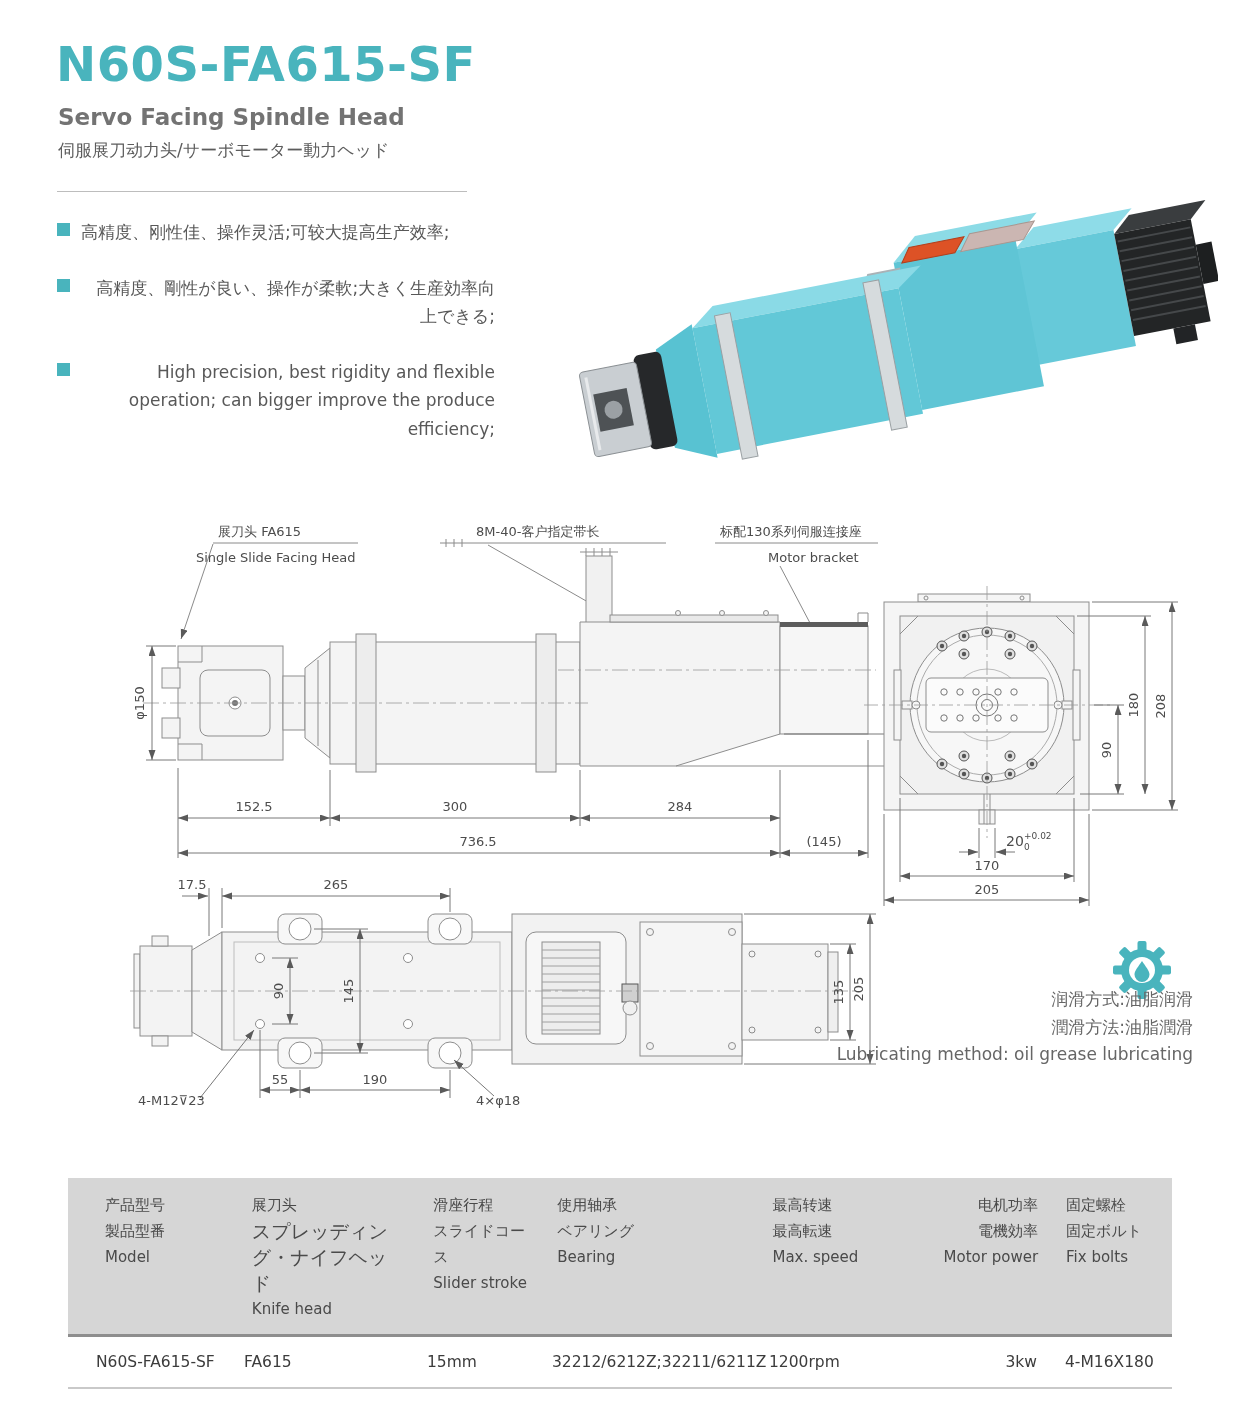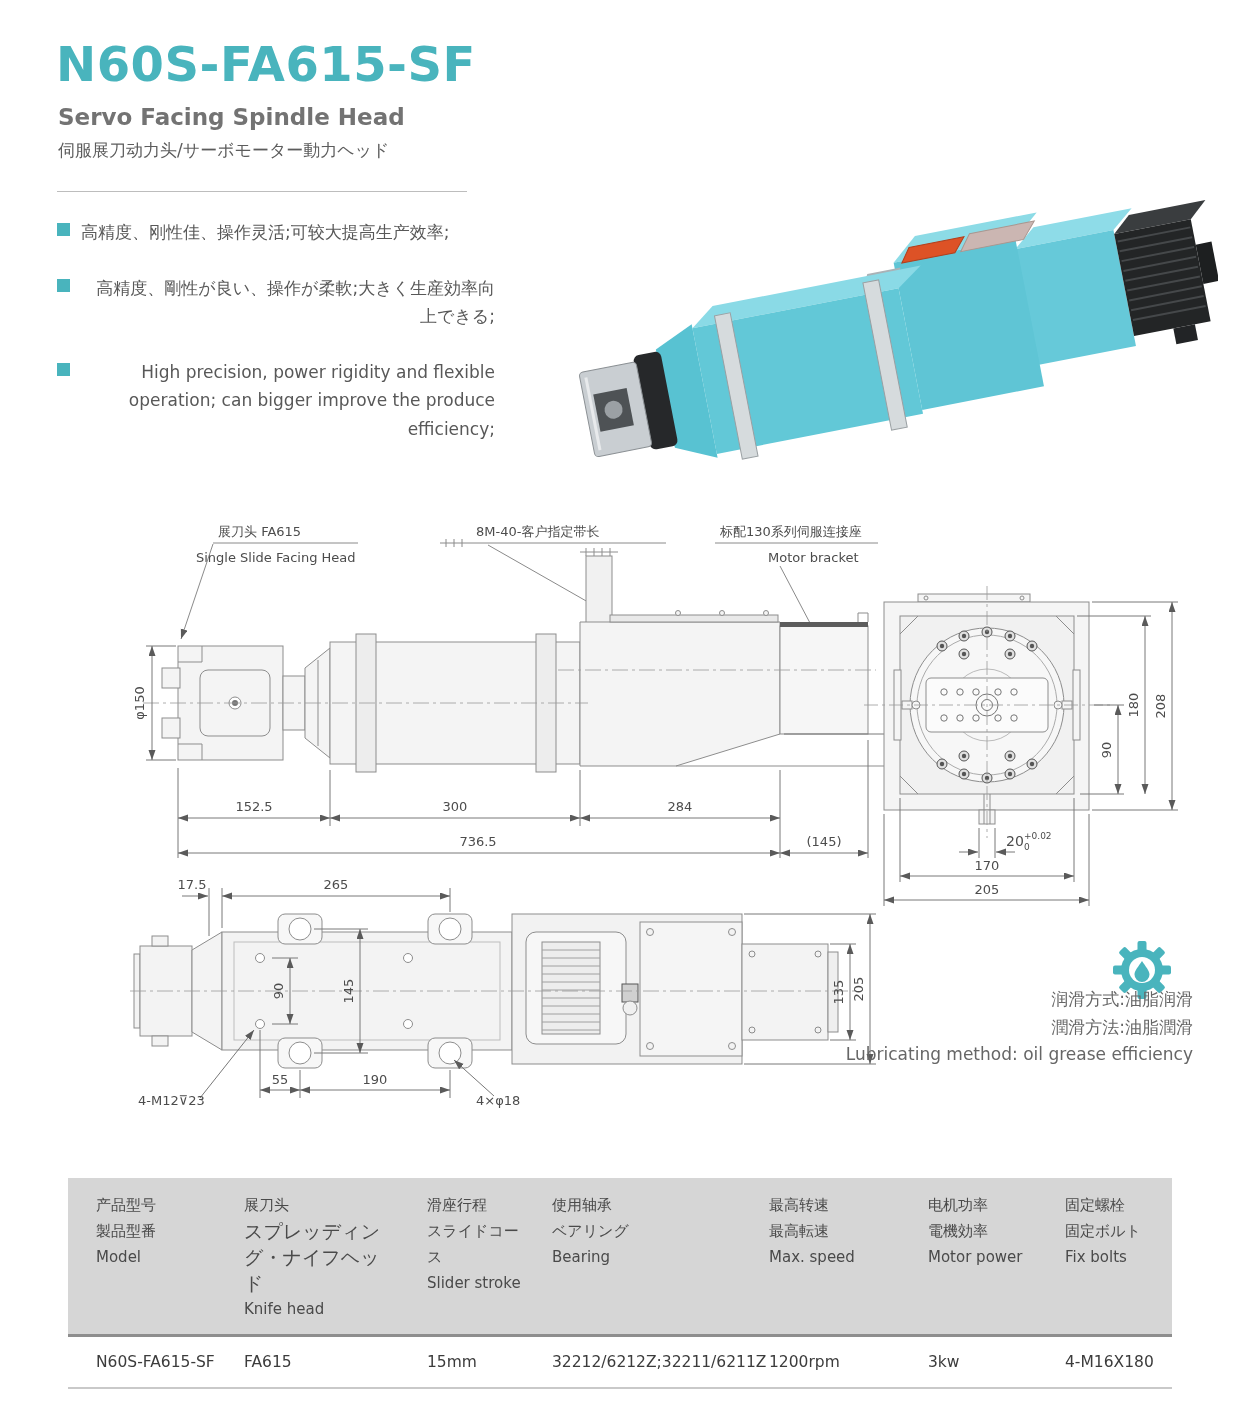--- a/index.html
+++ b/index.html
@@ -17,27 +17,27 @@
   .feature .sq{flex:0 0 13px;width:13px;height:13px;background:#49b4bd;margin:5px 11px 0 0;}
   .feature .ft{font-size:17px;line-height:1.68;color:#585858;}
   .photo{left:528px;top:190px;}
   .dwg{position:absolute;}
   svg{display:block;}
   svg text{fill:#4c4c4c;}
   .lube-icon{left:1112px;top:940px;}
   .lube-text{left:708px;top:986px;width:485px;text-align:right;color:#666;}
   .lube-text .lt{font-size:17px;line-height:1.62;}
   .spec{left:68px;top:1178px;width:1104px;}
-  .spec .hdr{display:flex;background:#d6d6d6;border-bottom:3px solid #8e8e8e;padding:14px 0 12px 0;}
+  .spec .hdr{display:flex;background:#d6d6d6;border-bottom:3px solid #8e8e8e;padding:14px 0 12px 9px;}
   .spec .hdr .cell{font-size:15px;line-height:26px;color:#4a4a4a;}
   .spec .row{display:flex;border-bottom:2px solid #c9c9c9;}
   .spec .row .cell{font-size:15.5px;line-height:50px;color:#3c3c3c;}
   .cell{padding-left:28px;box-sizing:border-box;}
   .c1{width:148px;}.c2{width:183px;}.c3{width:125px;}.c4{width:217px;}
-  .c5{width:159px;}.c6{width:137px;}.c7{width:135px;}
+  .c5{width:159px;}.c6{width:137px;text-align:right;}.c7{width:135px;}
 </style>
 </head>
 <body>
 
 <div class="page">
 
   <div class="abs title">N60S-FA615-SF</div>
   <div class="abs subtitle">Servo Facing Spindle Head</div>
   <div class="abs subtitle-cjk">伺服展刀动力头/サーボモーター動力ヘッド</div>
   <div class="abs divider"></div>
@@ -46,21 +46,21 @@
     <div class="feature">
       <span class="sq"></span>
       <span class="ft">高精度、刚性佳、操作灵活;可较大提高生产效率;</span>
     </div>
     <div class="feature">
       <span class="sq"></span>
       <span class="ft">高精度、剛性が良い、操作が柔軟;大きく生産効率向上できる;</span>
     </div>
     <div class="feature">
       <span class="sq"></span>
-      <span class="ft">High precision, power rigidity and flexible operation; can bigger improve the produce efficiency;</span>
+      <span class="ft">High precision, best rigidity and flexible operation; can bigger improve the produce efficiency;</span>
     </div>
   </div>
 
   <div class="abs photo">
     <svg width="690" height="290" viewBox="0 0 690 290">
       <g transform="rotate(-11 345 150)">
 
         <polygon points="502,88 524,70 624,70 602,88" fill="#8edce8"></polygon>
         <rect x="502" y="88" width="100" height="118" fill="#66c9d9"></rect>
 
@@ -420,21 +420,21 @@
         </g>
         <circle r="21"></circle>
         <circle r="13" fill="#ffffff"></circle>
         <path d="M0,-9 C3.5,-3.5 7.5,0.5 7.5,4.5 A7.5,7.5 0 1 1 -7.5,4.5 C-7.5,0.5 -3.5,-3.5 0,-9 Z"></path>
       </g>
     </svg>
   </div>
   <div class="abs lube-text">
     <div class="lt">润滑方式:油脂润滑</div>
     <div class="lt">潤滑方法:油脂潤滑</div>
-    <div class="lt">Lubricating method: oil grease efficiency</div>
+    <div class="lt">Lubricating method: oil grease lubricating</div>
   </div>
 
   <div class="abs spec">
     <div class="hdr">
       <div class="cell c1">
         <div>产品型号</div>
         <div>製品型番</div>
         <div>Model</div>
       </div>
       <div class="cell c2">

